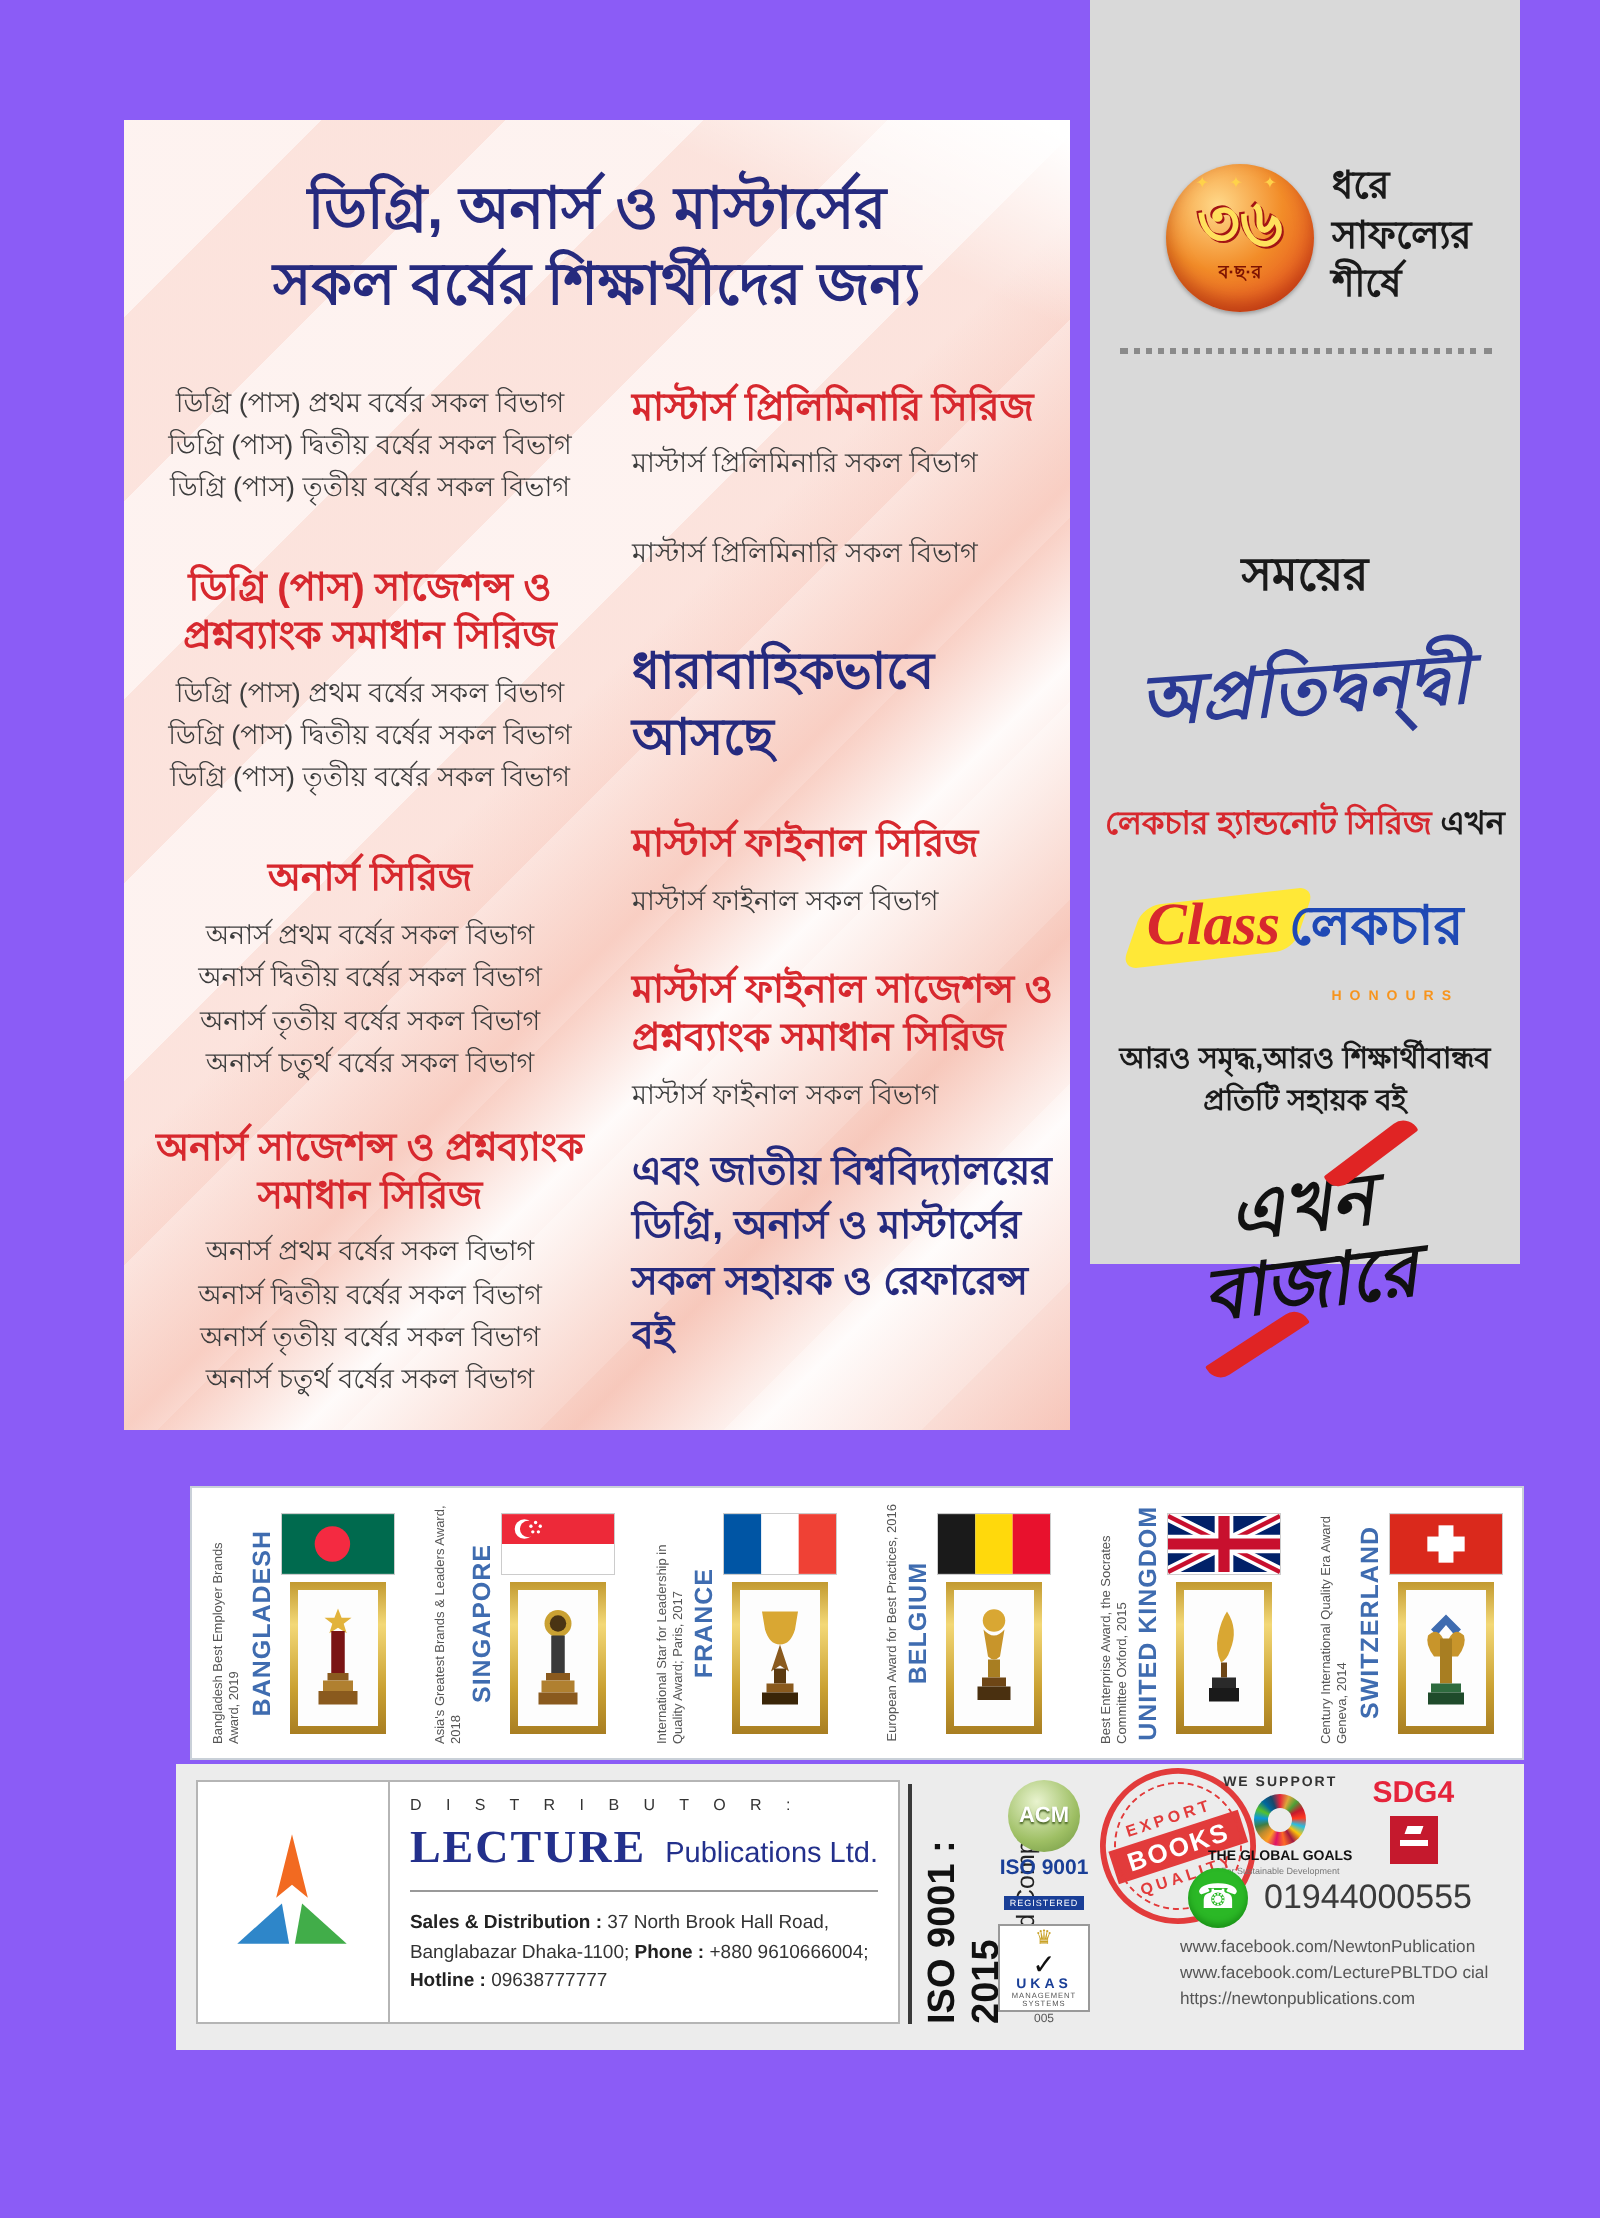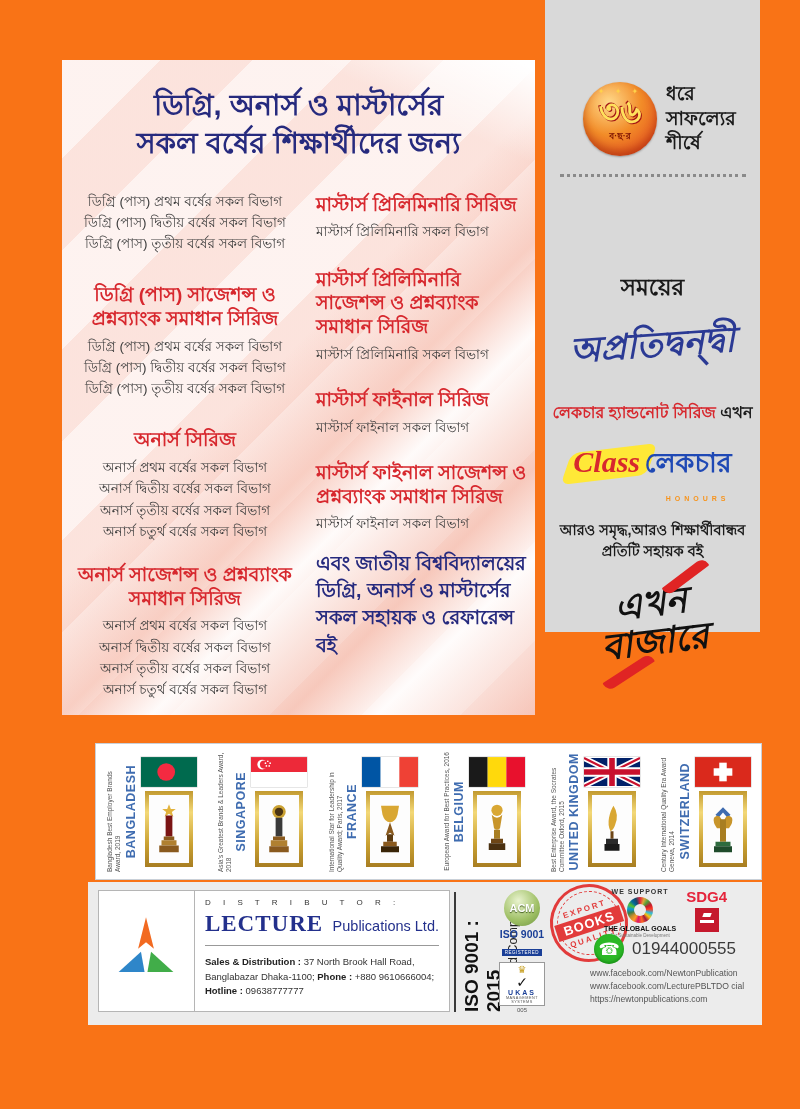--- a/index.html
+++ b/index.html
@@ -1,16 +1,16 @@
 <!DOCTYPE html>
 <html><head>
 <meta charset="utf-8">
 <style>
   html,body{margin:0;padding:0;background:#fff;}
-  .page{position:relative;width:800px;height:1109px;background:#f97316;overflow:hidden;
+  .page{position:relative;width:800px;height:1109px;background:#8b5cf6;overflow:hidden;
         font-family:"Liberation Sans","DejaVu Sans",sans-serif;}
 
   
   .promo{position:absolute;left:62px;top:60px;width:473px;height:655px;
     background-color:#fdece8;
     background-image:
       linear-gradient(205deg,#ffffff 1%,rgba(255,255,255,0) 12%),
       linear-gradient(135deg,rgba(255,255,255,0) 46%,rgba(243,170,150,.50) 58%,rgba(255,255,255,.85) 66%,rgba(243,178,160,.55) 78%,rgba(255,255,255,.75) 86%,rgba(240,160,140,.45) 100%),
       repeating-linear-gradient(135deg,rgba(255,255,255,.35) 0 70px,rgba(250,214,204,.40) 70px 135px);}
   .promo-title{margin:26px 8px 0;text-align:center;color:#262a7e;font-weight:bold;
@@ -182,23 +182,23 @@
           <p class="sec-i">অনার্স তৃতীয় বর্ষের সকল বিভাগ</p>
           <p class="sec-i">অনার্স চতুর্থ বর্ষের সকল বিভাগ</p>
         </div>
       </div>
       <div class="col-m">
         <div class="sec">
           <h3 class="sec-h">মাস্টার্স প্রিলিমিনারি সিরিজ</h3>
           <p class="sec-i">মাস্টার্স প্রিলিমিনারি সকল বিভাগ</p>
         </div>
         <div class="sec" style="margin-top:26px;">
-          <h3 class="sec-h">মাস্টার্স প্রিলিমিনারি সাজেশন্স ও প্রশ্নব্যাংক সমাধান সিরিজ</h3>
           <p class="sec-i">মাস্টার্স প্রিলিমিনারি সকল বিভাগ</p>
         </div>
+        <div class="coming">ধারাবাহিকভাবে আসছে</div>
         <div class="sec" style="margin-top:24px;">
           <h3 class="sec-h">মাস্টার্স ফাইনাল সিরিজ</h3>
           <p class="sec-i">মাস্টার্স ফাইনাল সকল বিভাগ</p>
         </div>
         <div class="sec" style="margin-top:24px;">
           <h3 class="sec-h">মাস্টার্স ফাইনাল সাজেশন্স ও প্রশ্নব্যাংক সমাধান সিরিজ</h3>
           <p class="sec-i">মাস্টার্স ফাইনাল সকল বিভাগ</p>
         </div>
         <div class="closing">
           <div>এবং জাতীয় বিশ্ববিদ্যালয়ের</div>

